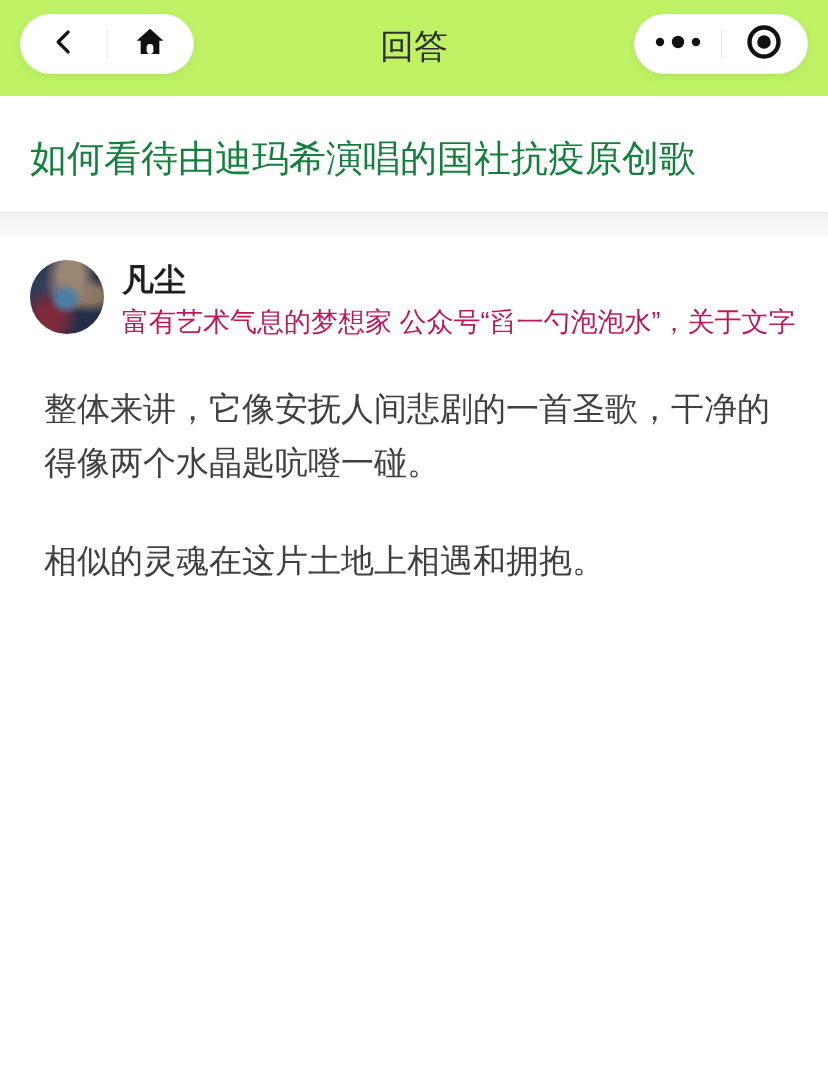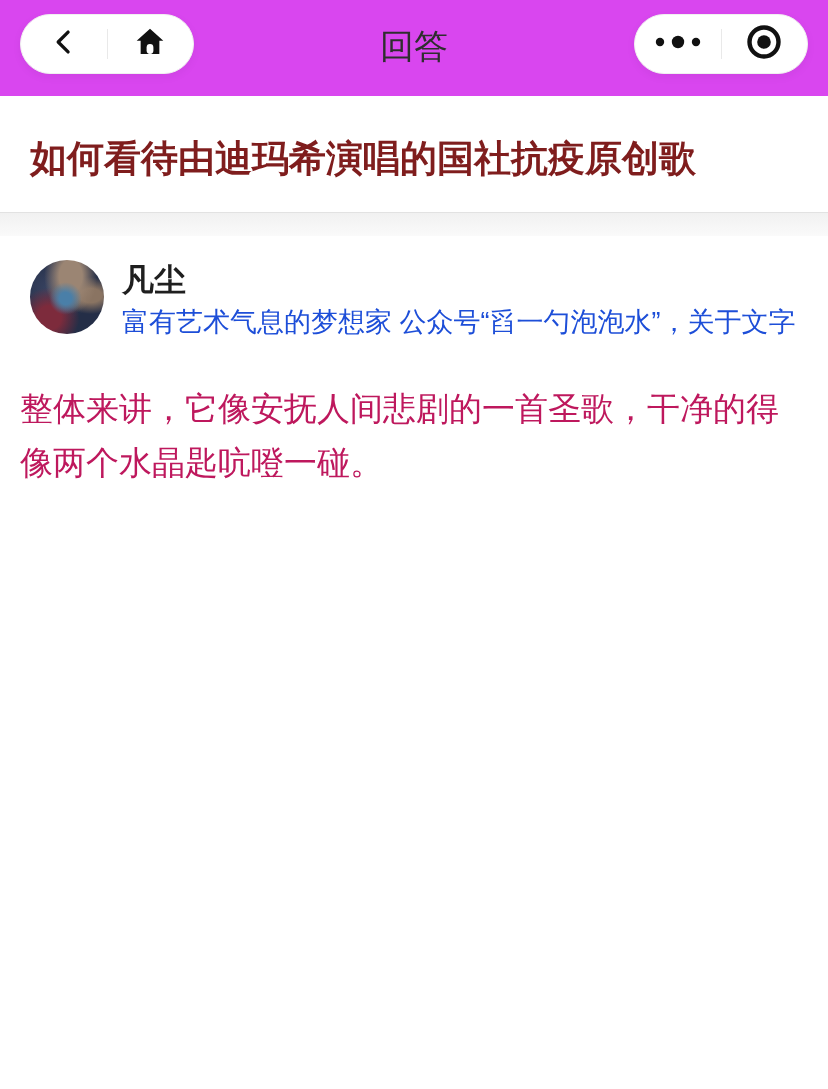--- a/index.html
+++ b/index.html
@@ -14,21 +14,21 @@
     height: 1089px;
     background: #ffffff;
     overflow: hidden;
     color: #1c1c1c;
   }
 
   
   .topbar {
     position: relative;
     height: 96px;
-    background: #d946ef;
+    background: #bef264;
   }
   .topbar-title {
     position: absolute;
     left: 0; right: 0; top: 0;
     height: 96px;
     line-height: 92px;
     text-align: center;
     font-size: 34px;
     font-weight: 500;
     color: #2e2e2e;
@@ -59,22 +59,22 @@
     width: 1px;
     height: 30px;
     background: #e9e9e9;
   }
 
   
   .question-title {
     margin: 38px 30px 0 30px;
     font-size: 37px;
     line-height: 50px;
-    font-weight: 700;
-    color: #7f1d1d;
+    font-weight: 400;
+    color: #15803d;
   }
   .question-title .tline { display: block; }
 
   
   .section-divider {
     margin-top: 28px;
     height: 24px;
     border-top: 1px solid #e2e2e2;
     background: linear-gradient(#f1f1f1, #fafafa);
   }
@@ -105,31 +105,31 @@
     font-weight: 600;
     color: #1f1f1f;
     line-height: 36px;
     margin-top: 2px;
     cursor: pointer;
     display: inline-block;
   }
   .author-bio {
     margin-top: 8px;
     font-size: 27px;
-    color: #1d4ed8;
+    color: #be185d;
     line-height: 32px;
     white-space: nowrap;
   }
 
   
   .answer {
-    padding: 0 20px;
+    padding: 0 44px;
     font-size: 33px;
     line-height: 54px;
-    color: #be185d;
+    color: #404040;
   }
   .answer p { margin-top: 44px; }
 </style>
 </head>
 <body>
 
 <div class="page">
 
   <div class="topbar">
     <div class="topbar-title">回答</div>
@@ -184,15 +184,16 @@
   <div class="author">
     <div class="avatar"></div>
     <div class="author-info">
       <div class="author-name">凡尘</div>
       <div class="author-bio">富有艺术气息的梦想家 公众号“舀一勺泡泡水”，关于文字</div>
     </div>
   </div>
 
   <div class="answer">
     <p>整体来讲，它像安抚人间悲剧的一首圣歌，干净的得像两个水晶匙吭噔一碰。</p>
+    <p>相似的灵魂在这片土地上相遇和拥抱。</p>
   </div>
 
 </div>
 
 </body></html>

